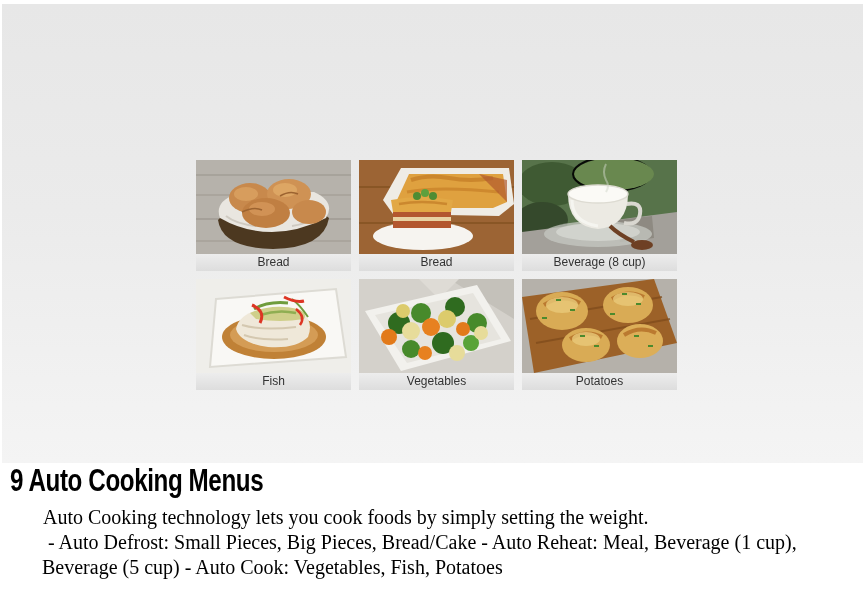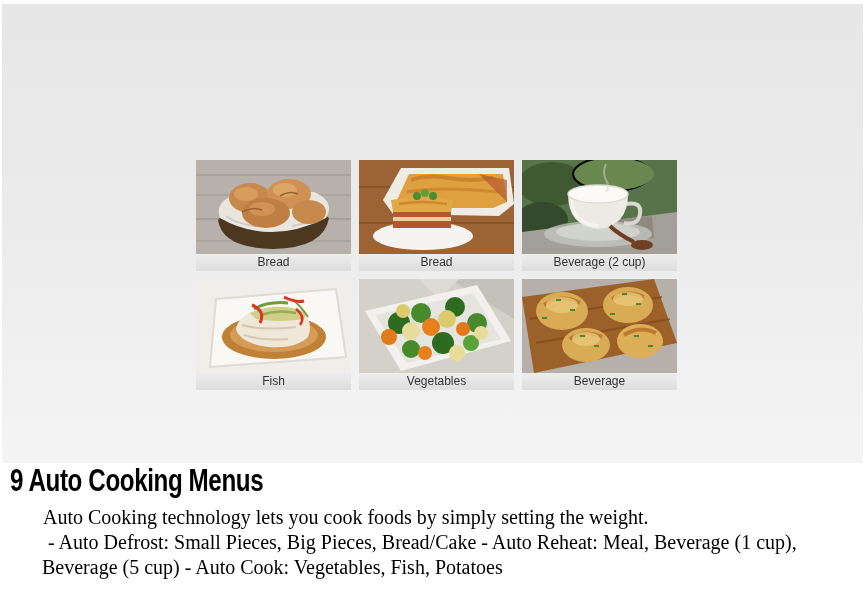--- a/index.html
+++ b/index.html
@@ -160,21 +160,21 @@
           <path d="M104 44 q16 -3 14 10 q-2 12 -16 9" fill="none" stroke="#d9d7d0" stroke-width="4"></path>
           <path d="M46 34 Q46 66 76 69 Q106 66 106 34 Z" fill="#eceae3"></path>
           <path d="M50 40 Q50 62 76 66" fill="none" stroke="#f8f7f3" stroke-width="3" opacity="0.8"></path>
           <ellipse cx="76" cy="34" rx="30" ry="9" fill="#fbfaf6"></ellipse>
           <ellipse cx="76" cy="34" rx="30" ry="9" fill="none" stroke="#dddbd2" stroke-width="1.5"></ellipse>
           <ellipse cx="120" cy="85" rx="11" ry="5" fill="#6e4024"></ellipse>
           <path d="M112 82 Q96 74 88 66" stroke="#6e4024" stroke-width="4" fill="none"></path>
           <path d="M84 4 Q80 12 84 20 Q88 26 84 32" stroke="#cfd6c8" stroke-width="2" fill="none" opacity="0.5"></path>
         </svg>
       </div>
-      <div class="tile-label">Beverage (2 cup)</div>
+      <div class="tile-label">Beverage (8 cup)</div>
     </div>
 
     <div class="tile">
       <div class="tile-photo">
         <svg viewBox="0 0 155 94" preserveAspectRatio="none">
           <rect width="155" height="94" fill="#efeeea"></rect>
           <path d="M20 20 L140 10 L150 78 L14 88 Z" fill="#f9f8f5"></path>
           <path d="M20 20 L140 10 L150 78 L14 88 Z" fill="none" stroke="#dddbd4" stroke-width="2"></path>
           <ellipse cx="78" cy="58" rx="52" ry="22" fill="#c08136"></ellipse>
           <ellipse cx="78" cy="56" rx="44" ry="17" fill="#d49c55"></ellipse>
@@ -247,21 +247,21 @@
               <rect x="114" y="24" width="5" height="2"></rect>
             <rect x="58" y="56" width="5" height="2"></rect>
               <rect x="72" y="66" width="5" height="2"></rect>
             <rect x="112" y="56" width="5" height="2"></rect>
               <rect x="126" y="66" width="5" height="2"></rect>
             <rect x="20" y="38" width="5" height="2"></rect>
               <rect x="88" y="34" width="5" height="2"></rect>
           </g>
         </svg>
       </div>
-      <div class="tile-label">Beverage</div>
+      <div class="tile-label">Potatoes</div>
     </div>
 
   </div>
 
   <h1 class="section-heading">9 Auto Cooking Menus</h1>
 
   <div class="body-text">
     <div class="body-line l1">Auto Cooking technology lets you cook foods by simply setting the weight.</div>
     <div class="body-line l2">- Auto Defrost: Small Pieces, Big Pieces, Bread/Cake - Auto Reheat: Meal, Beverage (1 cup),</div>
     <div class="body-line l3">Beverage (5 cup) - Auto Cook: Vegetables, Fish, Potatoes</div>

